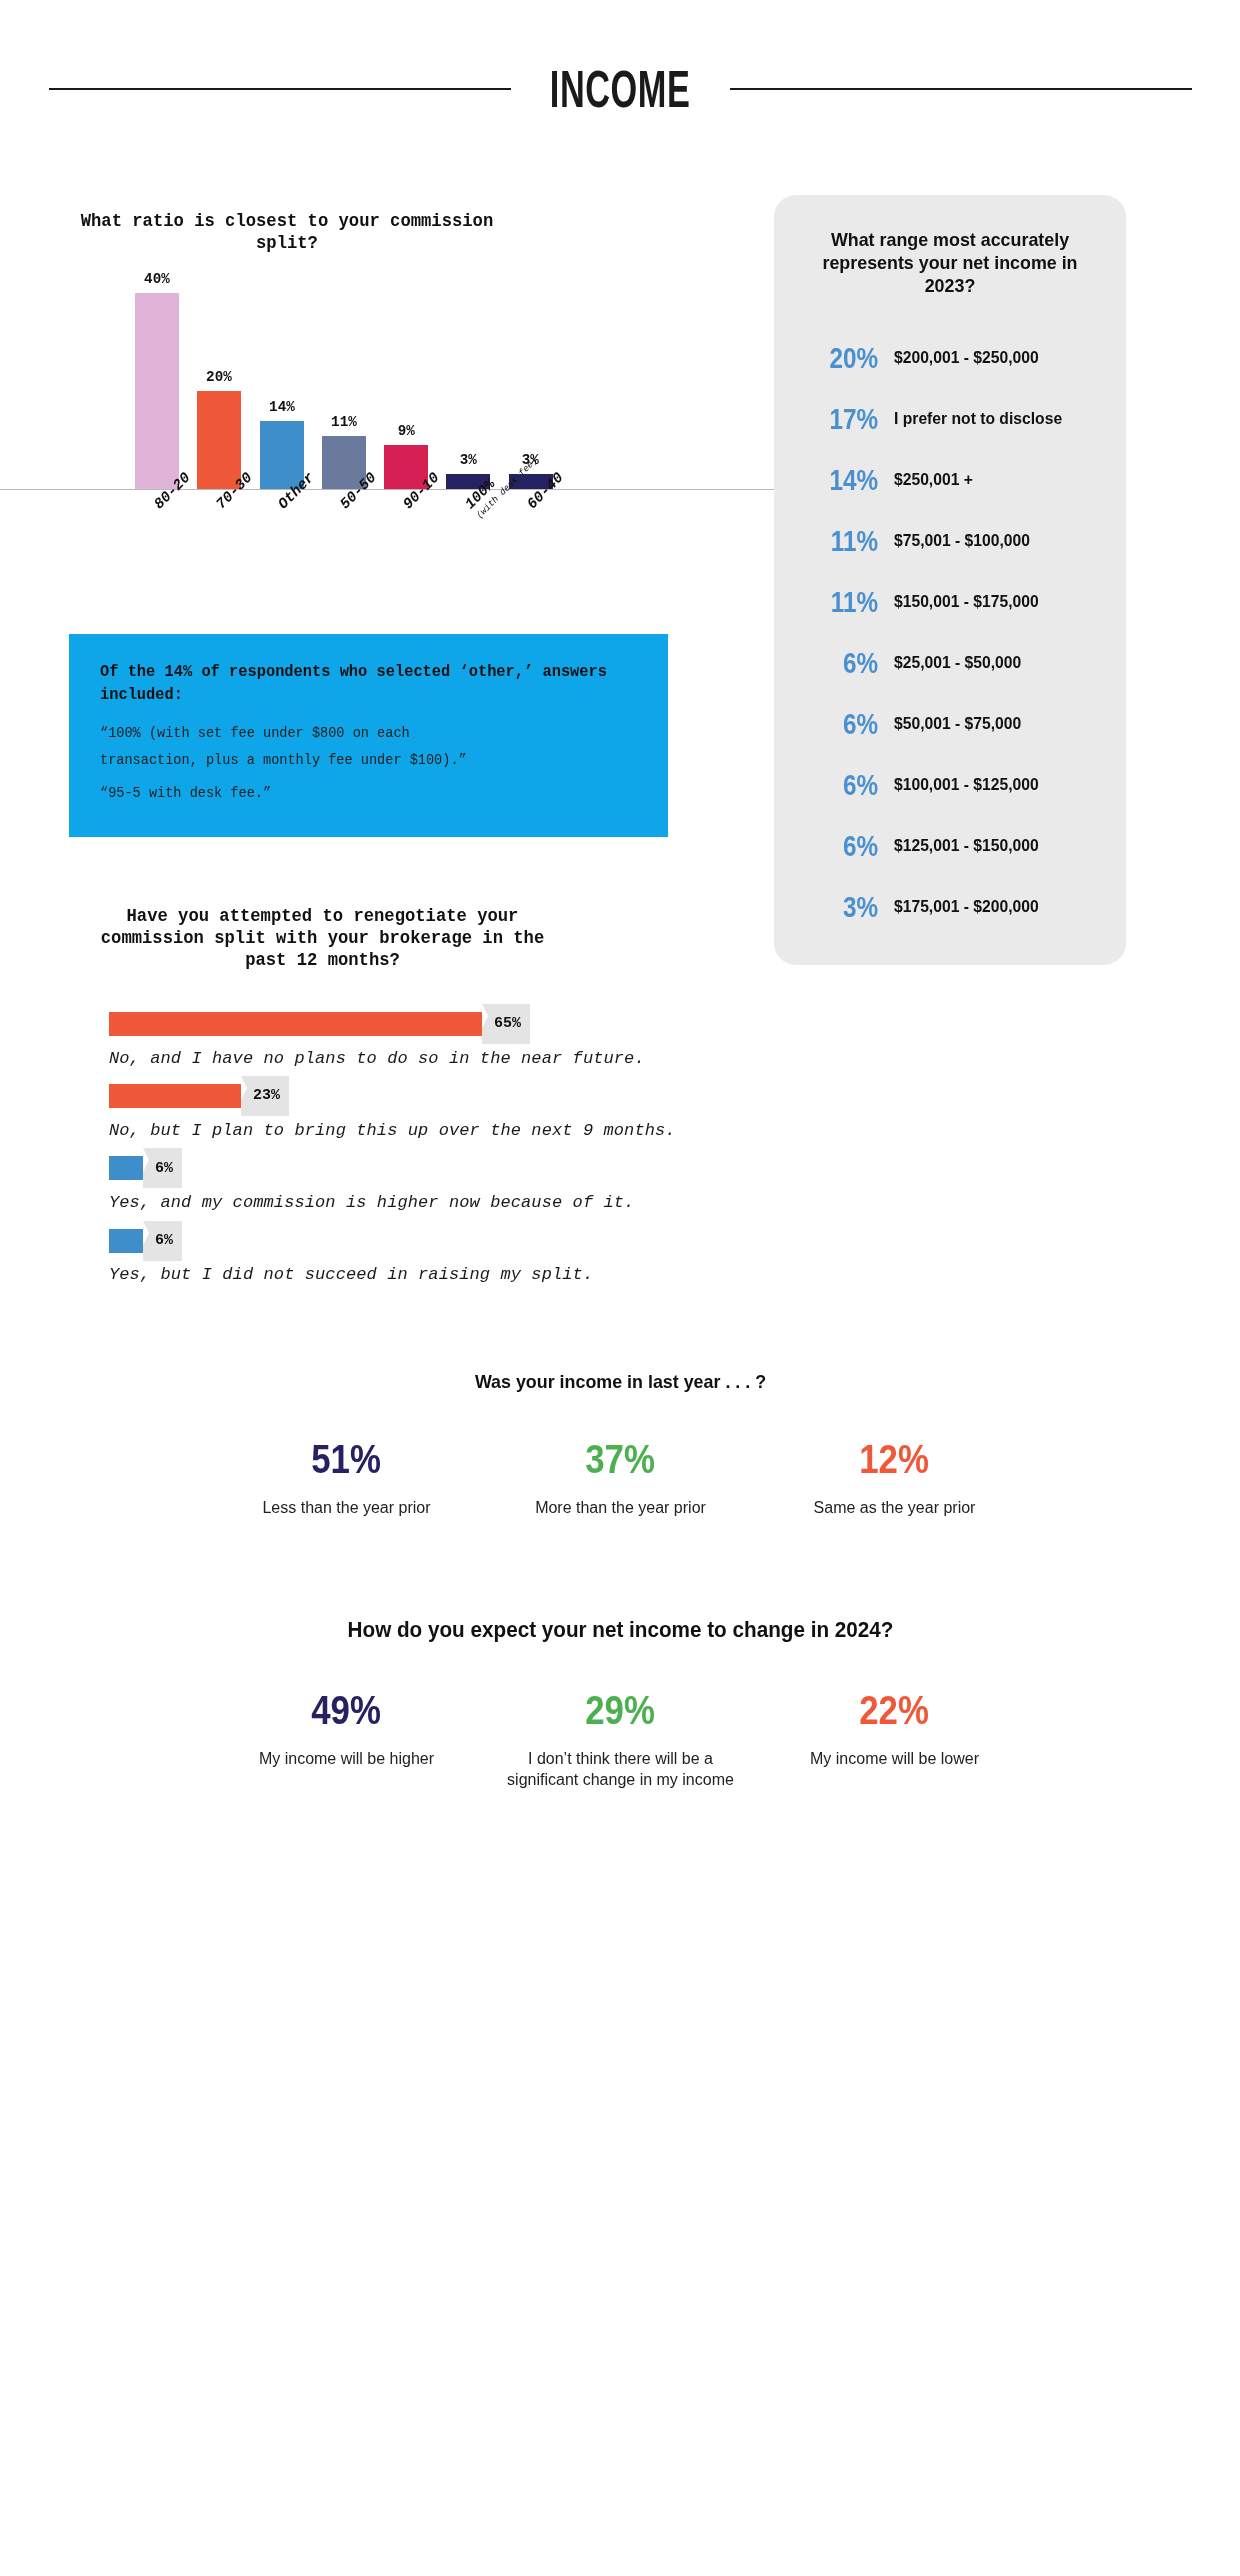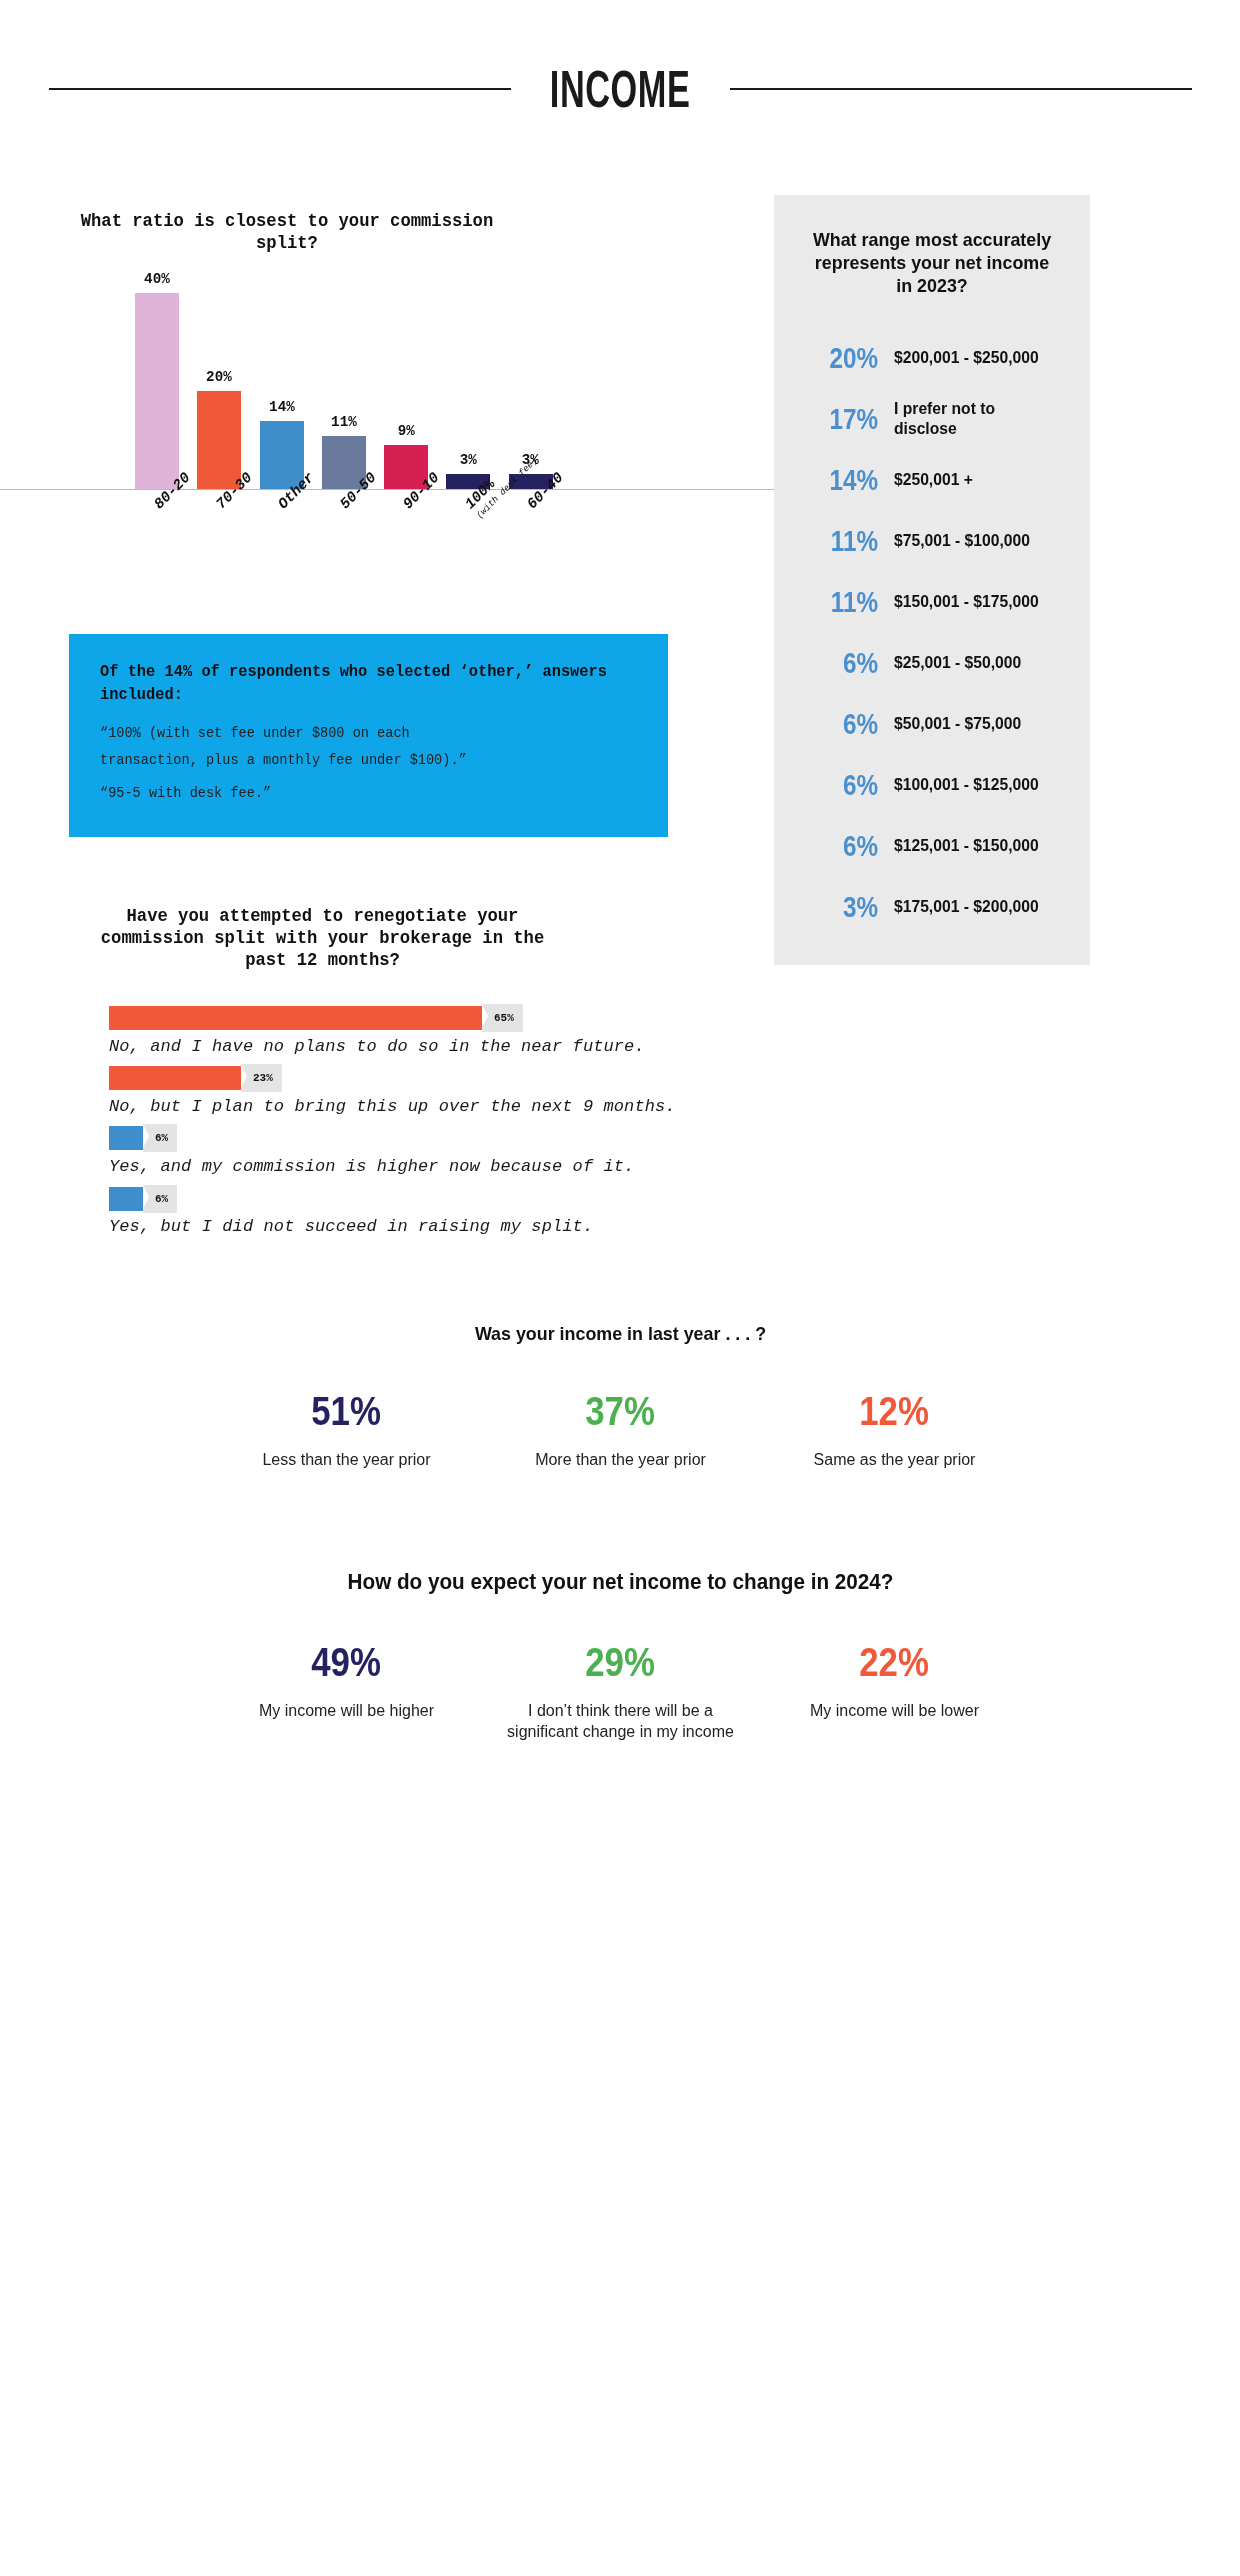--- a/index.html
+++ b/index.html
@@ -31,24 +31,25 @@
   .qtitle {
     font-size: 18.3px; font-weight: 700; line-height: 1.22;
     text-align: center; color: #111;
     transform: scaleX(0.94); transform-origin: center;
   }
 
   
   .upper { display: flex; align-items: flex-start; padding: 0 0 0 0; }
   .col-left { width: 774px; padding: 0 0 0 0; font-family: Liberation Mono, monospace; }
   .col-right {
-    width: 316px; background: #eaeaea;
+    width: 352px; background: #eaeaea;
     padding: 34px 24px 28px 24px;
     margin-top: 84px;
     min-height: 718px;
+    border-radius: 22px;
   }
 
   
   .vbar-block { padding: 99px 0 0 0; }
   .vbar-chart {
     position: relative; height: 211px;
     display: flex; align-items: flex-end; justify-content: flex-start;
     gap: 18.3px;
     padding: 0 0 0 135px;
     border-bottom: 1.4px solid #b9b9b9;
@@ -94,24 +95,24 @@
   }
 
   
   .hbar-block { margin: 68px 0 0 0; }
   .hbar-block .qtitle { transform: scaleX(0.94); }
   .hbar-list { margin: 32px 0 0 109px; width: 591px; }
   .hbar-row { margin-bottom: 8.4px; }
   .hbar-wrap { display: flex; align-items: center; }
   .hbar { height: 24px; }
   .hbar-chip {
-    position: relative; background: #e4e4e4; height: 28px;
+    position: relative; background: #e4e4e4; height: 40px;
     display: flex; align-items: center;
     padding: 0 9.1px 0 12px; margin-left: 0;
-    font-size: 11px; font-weight: 700; color: #111;
+    font-size: 15px; font-weight: 700; color: #111;
   }
   .hbar-chip::before {
     content: ""; position: absolute; left: 0; top: 0;
     border-left: 6.3px solid #ffffff;
     border-top: 12px solid transparent; border-bottom: 12px solid transparent;
   }
   .hbar-cap {
     font-size: 17px; font-style: italic; color: #1a1a1a;
     margin-top: 4.9px; letter-spacing: 0.1px;
   }

